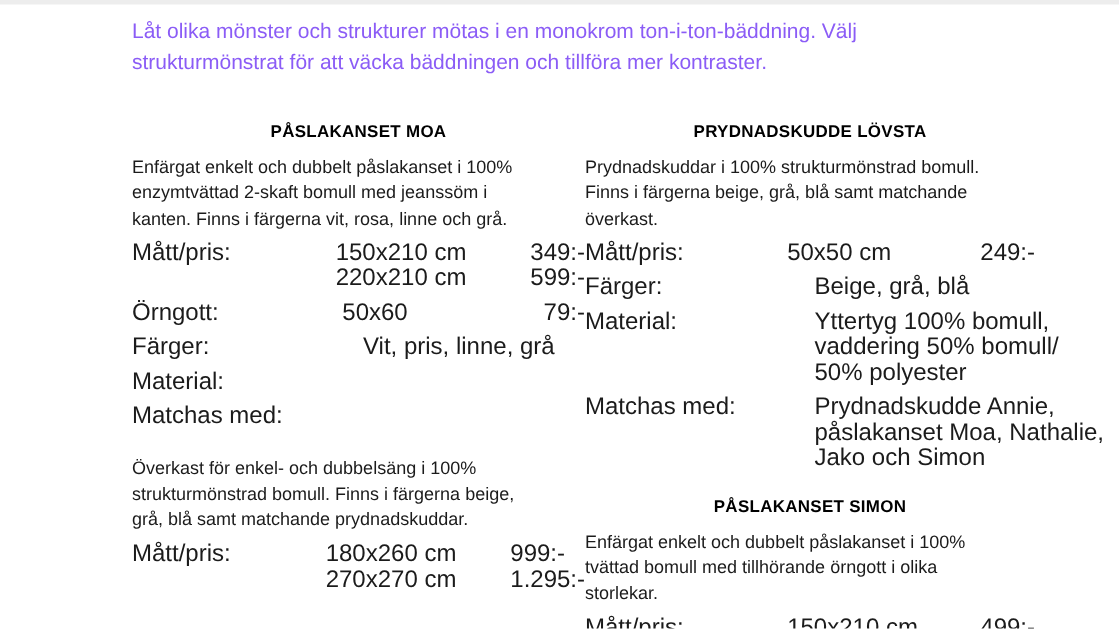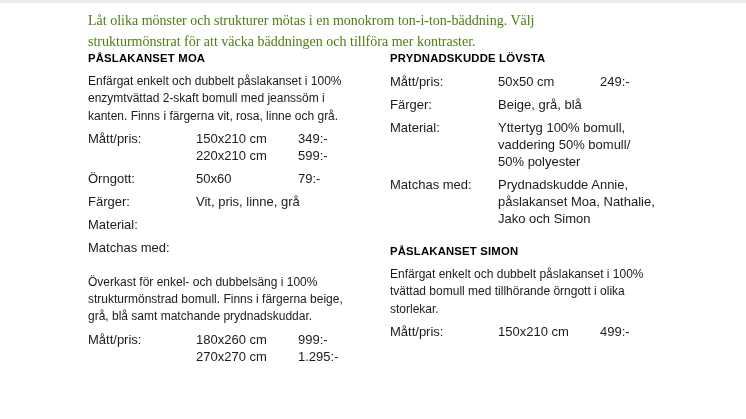--- a/index.html
+++ b/index.html
@@ -16,50 +16,52 @@
     height: 3px;
     background: #ededed;
   }
   .page {
     padding: 7px 56px 0 88px;
   }
   .intro {
     font-size: 14px;
     line-height: 21px;
     white-space: pre-line;
-    color: #4d7c0f;
-    font-family: Liberation Serif, serif;
+    margin-bottom: 30px;
+    color: #8b5cf6;
   }
   .columns {
     display: flex;
     align-items: flex-start;
   }
   .col-left  { width: 302px; flex: none; }
   .col-right { flex: 1; min-width: 0; }
   .product + .product { margin-top: 18px; }
   .product-title {
     font-size: 11.3px;
     font-weight: bold;
     letter-spacing: 0.2px;
     color: #000;
     line-height: 13px;
     margin-bottom: 8px;
+    text-align: center;
   }
   .desc {
     font-size: 12px;
     line-height: 17.3px;
     white-space: pre-line;
     margin-bottom: 5px;
   }
   .spec-row {
     display: flex;
     align-items: flex-start;
-    font-size: 13px;
+    font-size: 16px;
     line-height: 17px;
     margin-bottom: 6px;
+    justify-content: space-between;
   }
   .spec-label { width: 108px; flex: none; }
   .spec-value { width: 86px;  flex: none; white-space: pre; }
   .spec-price { white-space: pre; margin-left: 16px; }
 </style>
 </head>
 <body>
 
 <div class="top-edge"></div>
 
@@ -120,20 +122,23 @@
           </div>
         </div>
       </section>
 
     </div>
 
     <div class="col-right">
 
       <section class="product">
         <h3 class="product-title">PRYDNADSKUDDE LÖVSTA</h3>
+        <p class="desc">Prydnadskuddar i 100% strukturmönstrad bomull.
+Finns i färgerna beige, grå, blå samt matchande
+överkast.</p>
         <div class="specs">
           <div class="spec-row">
             <span class="spec-label">Mått/pris:</span>
             <span class="spec-value">50x50 cm</span>
             <span class="spec-price">249:-</span>
           </div>
           <div class="spec-row">
             <span class="spec-label">Färger:</span>
             <span class="spec-value">Beige, grå, blå</span>
             <span class="spec-price"></span>

